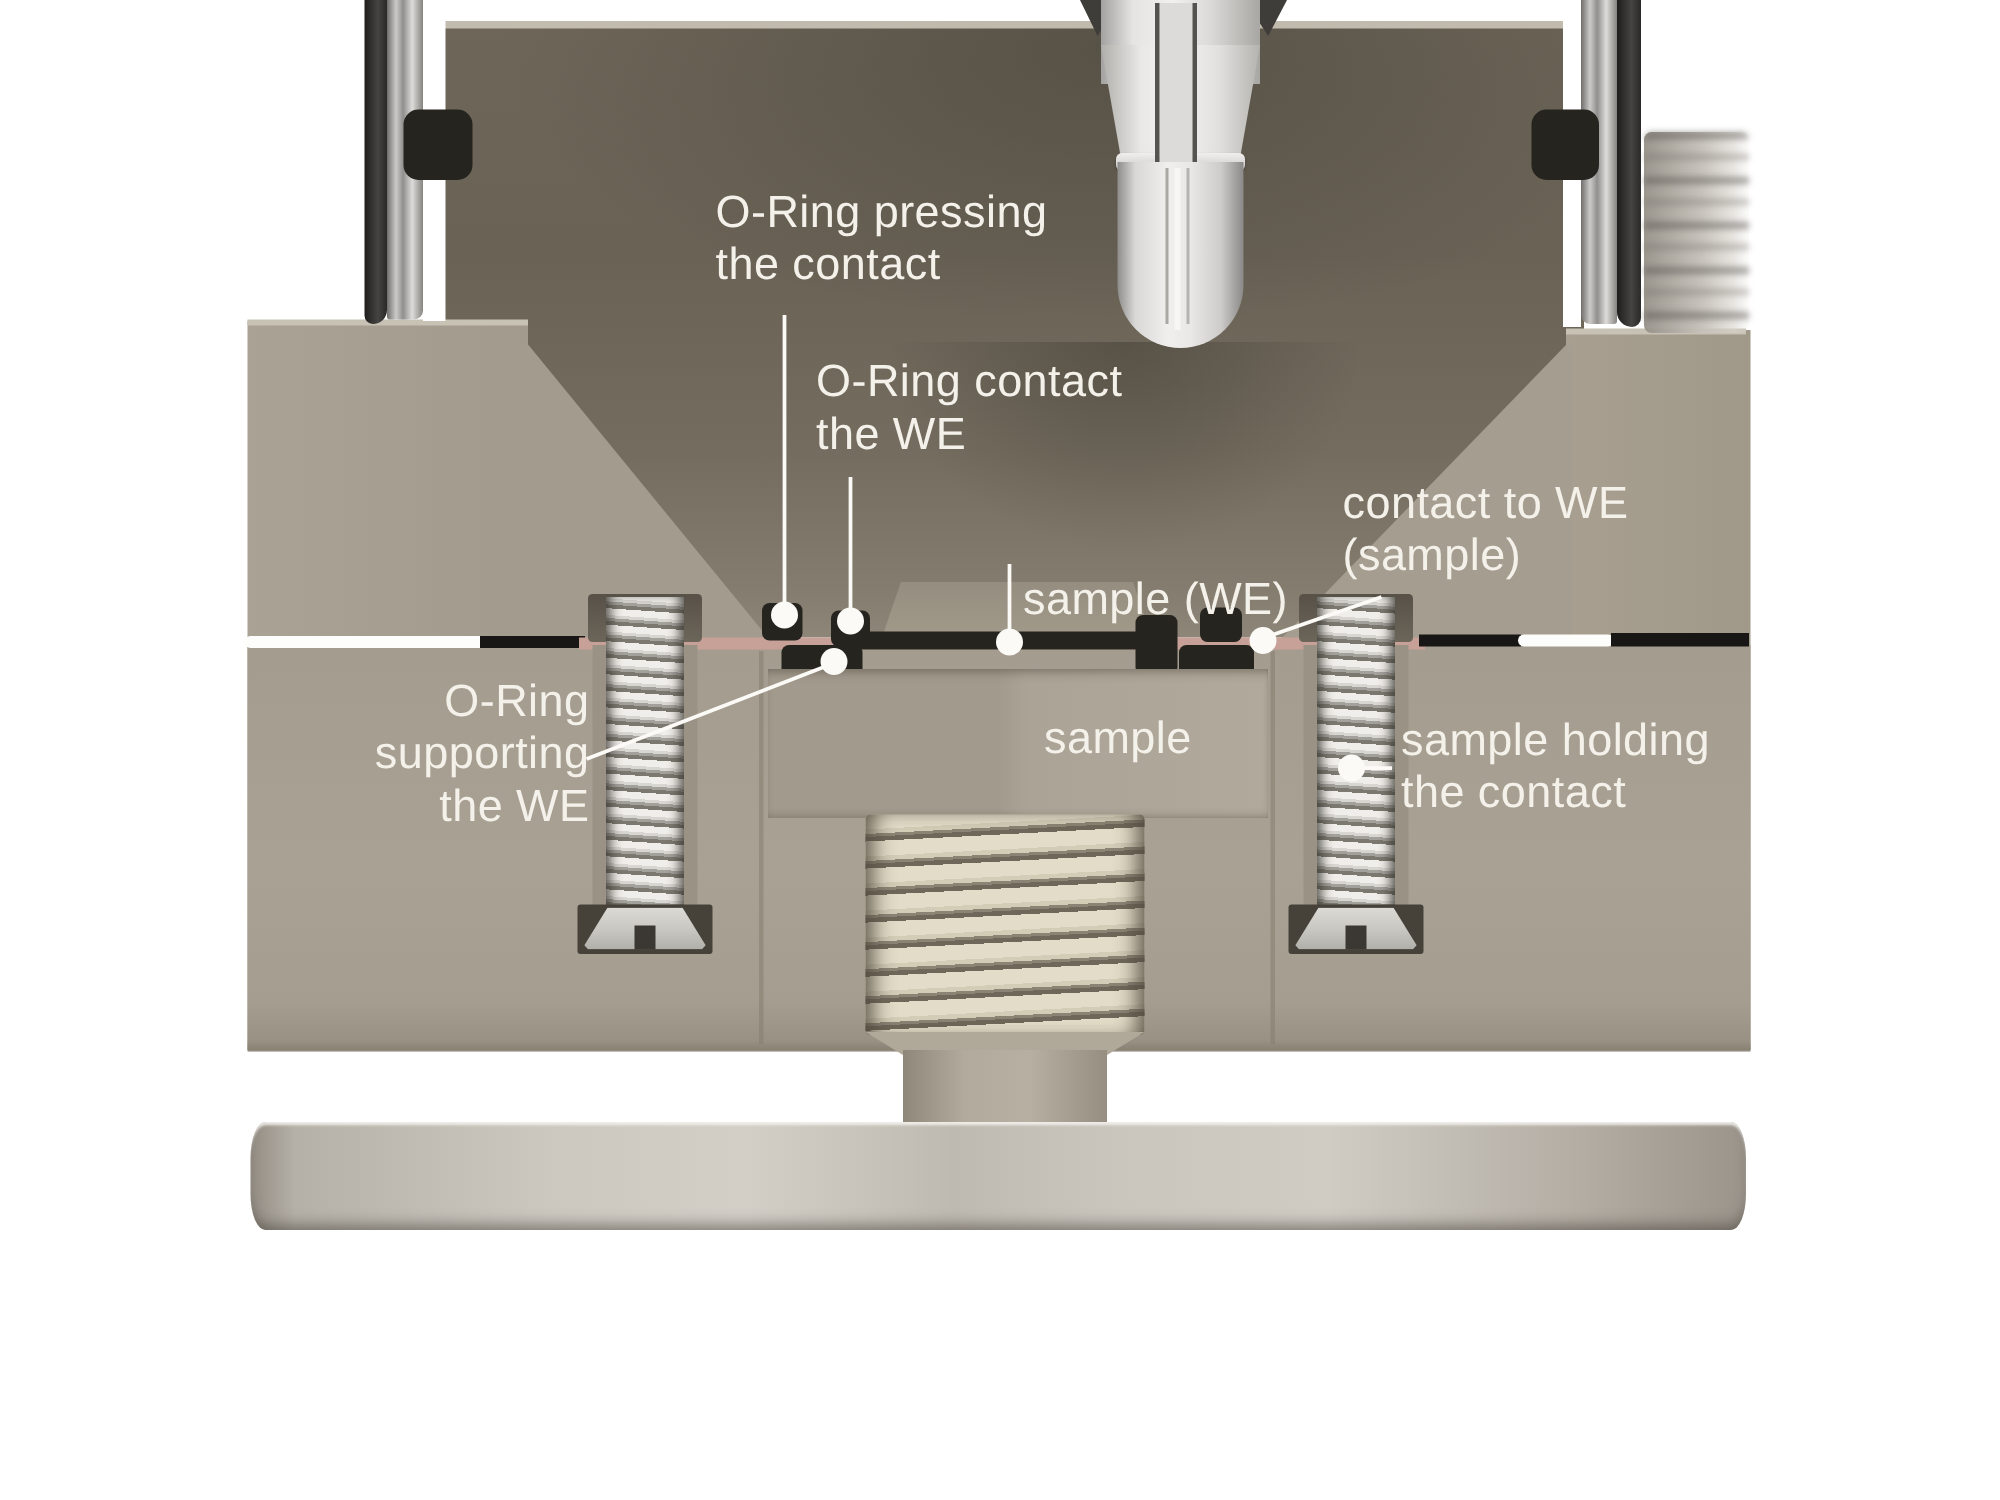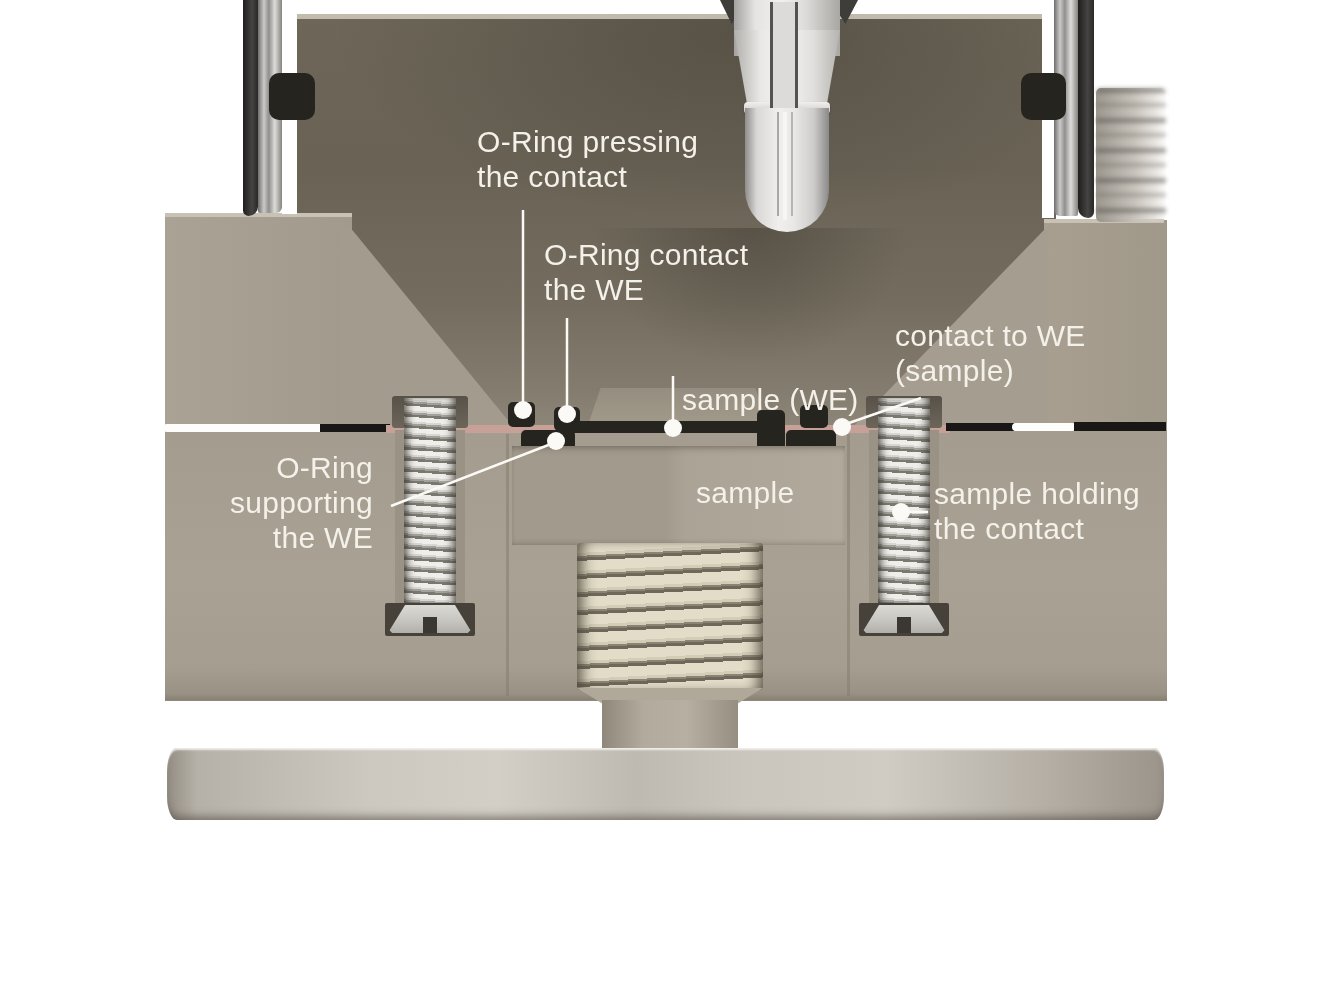--- a/index.html
+++ b/index.html
@@ -204,20 +204,20 @@
       <circle cx="901" cy="512" r="9"></circle>
   </svg>
 
   <div class="abs lbl" style="left:477px;top:124px;">O-Ring pressing
 the contact</div>
   <div class="abs lbl" style="left:544px;top:237px;">O-Ring contact
 the WE</div>
   <div class="abs lbl" style="left:682px;top:334px;margin-top:48px;">sample (WE)</div>
   <div class="abs lbl" style="left:895px;top:318px;">contact to WE
 (sample)</div>
-  <div class="abs lbl lbl-right" style="left:160px;top:450px;width:213px;">O-Ring
+  <div class="abs lbl lbl-right" style="left:180px;top:450px;width:213px;">O-Ring
 supporting
 the WE</div>
   <div class="abs lbl" style="left:696px;top:475px;">sample</div>
   <div class="abs lbl" style="left:934px;top:476px;">sample holding
 the contact</div>
 
 </div>
 
 </body></html>

